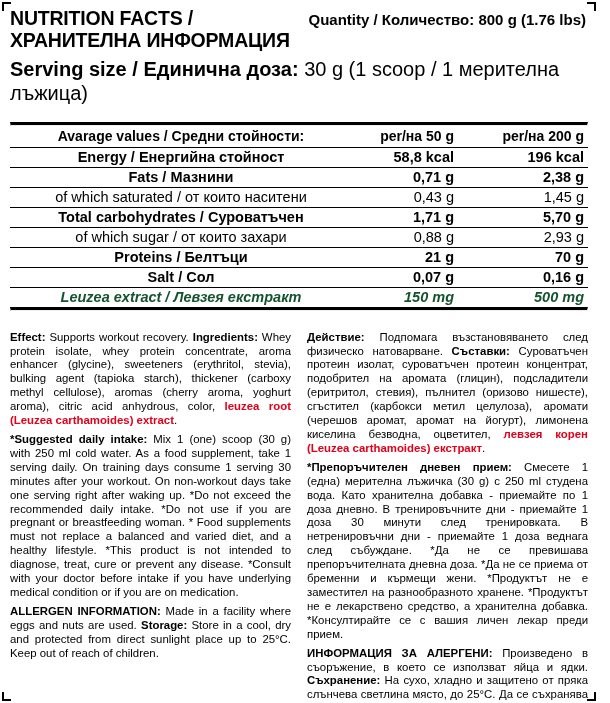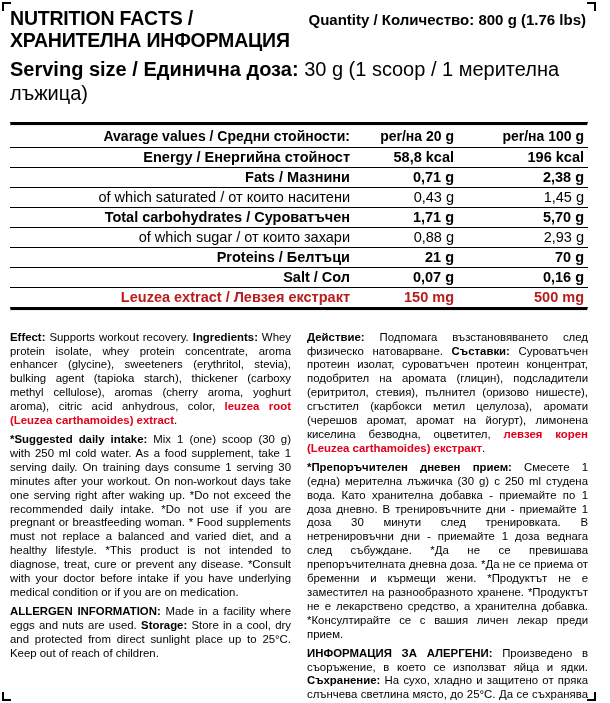--- a/index.html
+++ b/index.html
@@ -63,41 +63,41 @@
   table.nutri {
     width: 100%;
     border-collapse: collapse;
     font-size: 14.5px;
   }
   table.nutri th, table.nutri td {
     padding: 1.5px 0;
     vertical-align: bottom;
   }
   table.nutri th.name, table.nutri td.name {
-    text-align: right;
+    text-align: center;
     padding-left: 2px;
   }
   table.nutri th.num, table.nutri td.num {
     text-align: right;
     white-space: nowrap;
   }
   table.nutri th.c1, table.nutri td.c1 { width: 120px; padding-right: 16px; }
   table.nutri th.c2, table.nutri td.c2 { width: 118px; padding-right: 4px; }
   tr.head th {
     font-weight: bold;
     font-size: 14px;
     padding-bottom: 3px;
     padding-top: 2px;
   }
   tr.head th.name { font-weight: bold; }
   tr.sep td { padding: 0; }
   tr.sep hr { border: none; border-top: 1px solid #000; margin: 0; }
   td.bold, th.bold { font-weight: bold; }
   td.sub { padding-left: 16px; font-weight: normal; }
-  tr.hl td { color: #b91c1c; font-weight: bold; }
+  tr.hl td { color: #14532d; font-weight: bold; font-style: italic; }
 
   
   .cols {
     display: flex;
     margin-top: 20px;
     gap: 0;
   }
   .col {
     width: 50%;
     font-size: 11.4px;
@@ -151,22 +151,22 @@
     <span class="k">Serving size / Единична доза:</span>
     <span>30 g (1 scoop / 1 мерителна лъжица)</span>
   </div>
 
   <hr class="rule-thick">
 
   <table class="nutri">
     <thead>
       <tr class="head">
         <th class="name">Avarage values / Средни стойности:</th>
-        <th class="num c1 bold">per/на 20 g</th>
-        <th class="num c2 bold">per/на 100 g</th>
+        <th class="num c1 bold">per/на 50 g</th>
+        <th class="num c2 bold">per/на 200 g</th>
       </tr>
       <tr class="sep">
           <td colspan="3">
             <hr>
           </td>
         </tr>
     </thead>
     <tbody>
         <tr>
           <td class="name bold">Energy / Енергийна стойност</td>

